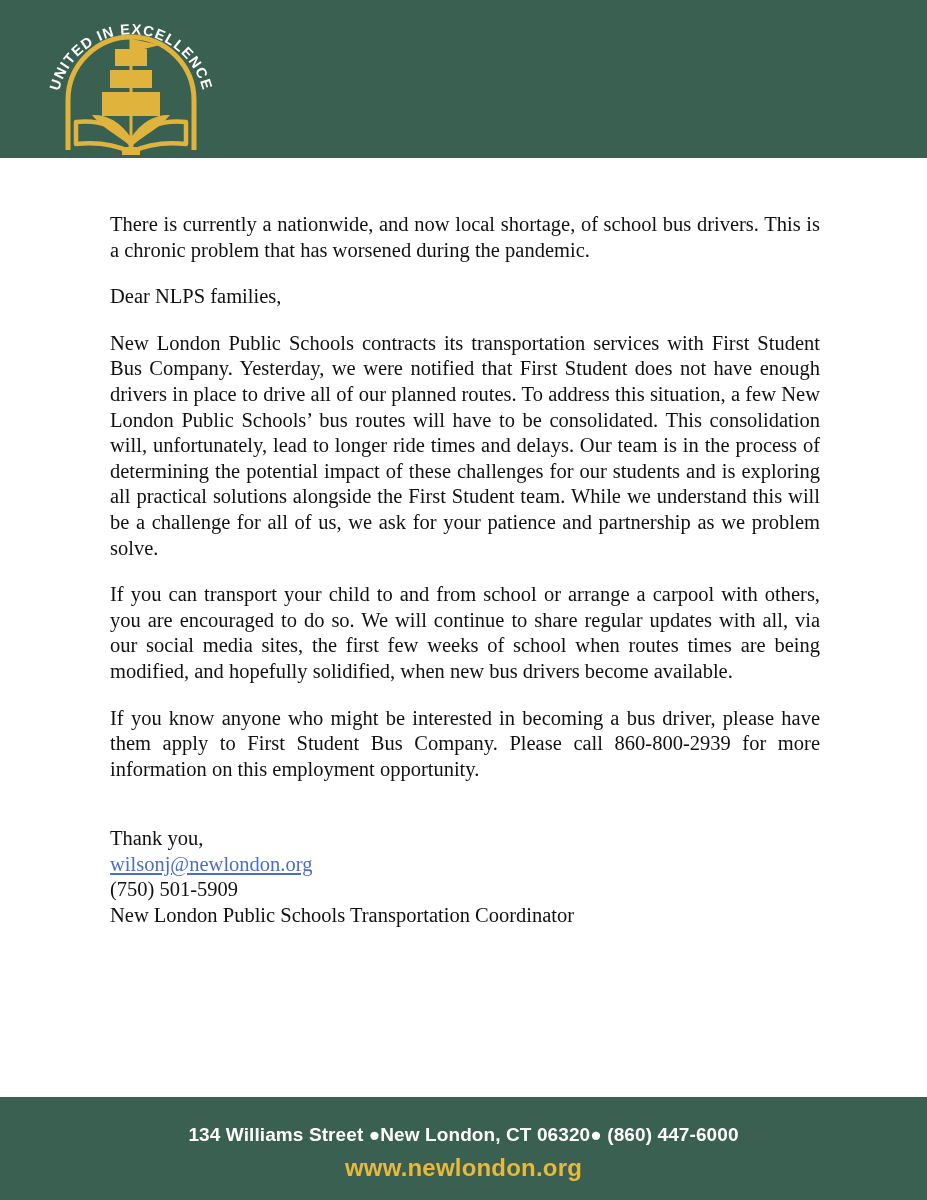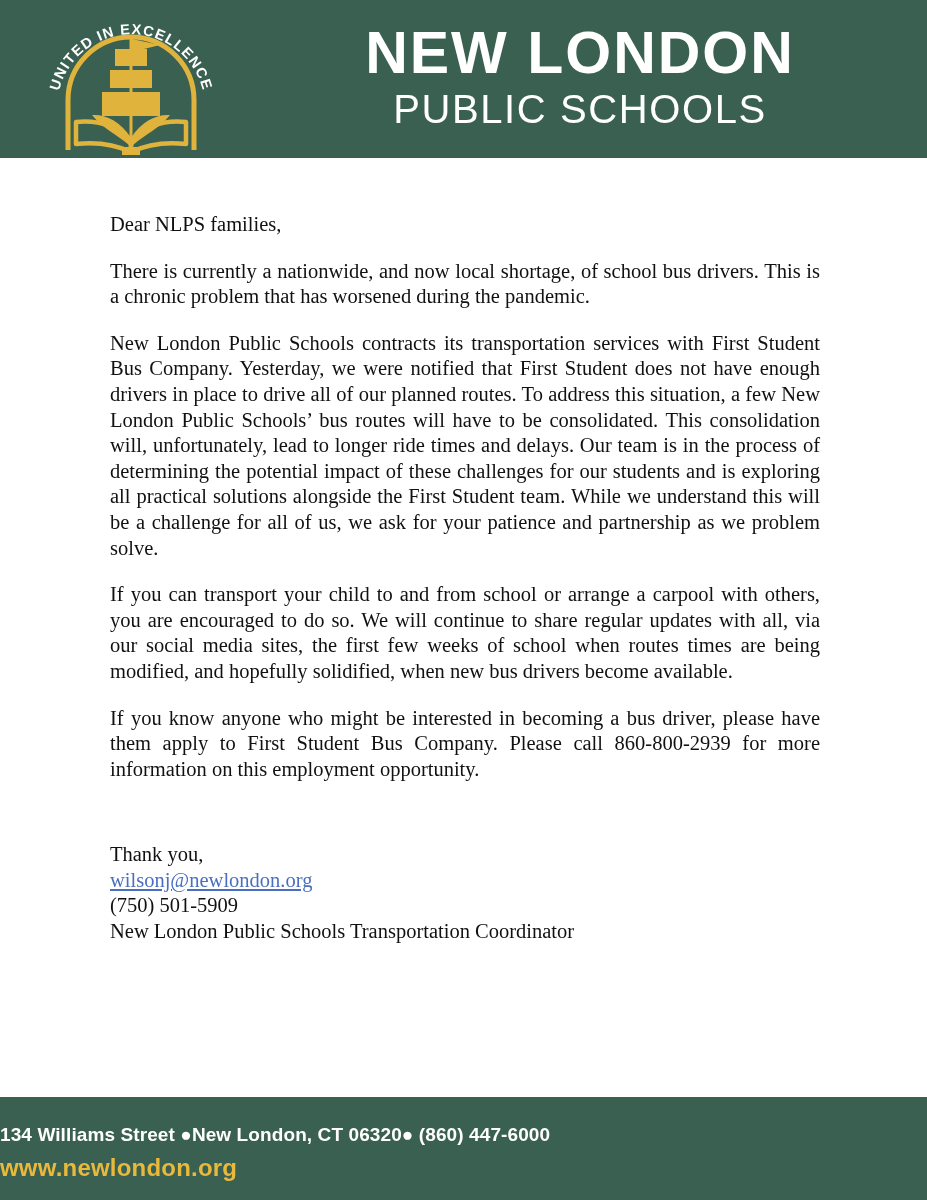--- a/index.html
+++ b/index.html
@@ -79,42 +79,42 @@
     line-height: 25.6px;
     color: #111111;
     text-align: justify;
     text-justify: inter-word;
     margin: 0 0 21px 0;
   }
   .para.nojust {
     text-align: left;
   }
   .signature {
-    margin-top: 60px;
+    margin-top: 44px;
     font-size: 20.5px;
     line-height: 25.4px;
     color: #111111;
     text-align: left;
   }
   .signature div {
     white-space: nowrap;
   }
   .email-link {
     color: #4a6fc0;
   }
 
   
   .footer {
     position: absolute;
     left: 0;
     top: 1097px;
     width: 927px;
     height: 103px;
     background: #3A6052;
-    text-align: left;
+    text-align: center;
   }
   .footer-line1 {
     font-family: "Liberation Sans", sans-serif;
     font-weight: bold;
     font-size: 19px;
     line-height: 22px;
     color: #ffffff;
     padding-top: 27px;
     letter-spacing: 0.1px;
     white-space: nowrap;
@@ -159,32 +159,28 @@
         <rect x="93.5" y="34" width="3" height="104" fill="#E0B43C"></rect>
 
         <path d="M 96,35 L 124,41 L 96,48 Z" fill="#E0B43C"></path>
 
         <rect x="79" y="45" width="32" height="17" fill="#E0B43C"></rect>
         <rect x="74" y="66" width="42" height="18" fill="#E0B43C"></rect>
         <rect x="66" y="88" width="58" height="24" fill="#E0B43C"></rect>
       </svg>
     </div>
 
-    <div class="titles">
-      <div class="title-main">NEW LONDON</div>
-      <div class="title-sub">PUBLIC SCHOOLS</div>
-    </div>
   </div>
 
   <div class="letter">
 
 
+    <p class="para">There is currently a nationwide, and now local shortage, of school bus drivers. This is a chronic problem that has worsened during the pandemic.</p>
+
     <p class="para nojust">Dear NLPS families,</p>
-
-    <p class="para">There is currently a nationwide, and now local shortage, of school bus drivers. This is a chronic problem that has worsened during the pandemic.</p>
 
     <p class="para">New London Public Schools contracts its transportation services with First Student Bus Company. Yesterday, we were notified that First Student does not have enough drivers in place to drive all of our planned routes. To address this situation, a few New London Public Schools’ bus routes will have to be consolidated. This consolidation will, unfortunately, lead to longer ride times and delays. Our team is in the process of determining the potential impact of these challenges for our students and is exploring all practical solutions alongside the First Student team. While we understand this will be a challenge for all of us, we ask for your patience and partnership as we problem solve.</p>
 
     <p class="para">If you can transport your child to and from school or arrange a carpool with others, you are encouraged to do so. We will continue to share regular updates with all, via our social media sites, the first few weeks of school when routes times are being modified, and hopefully solidified, when new bus drivers become available.</p>
 
     <p class="para">If you know anyone who might be interested in becoming a bus driver, please have them apply to First Student Bus Company. Please call 860-800-2939 for more information on this employment opportunity.</p>
 
     <div class="signature">
       <div>Thank you,</div>
       <div><a class="email-link" href="#">wilsonj@newlondon.org</a></div>

